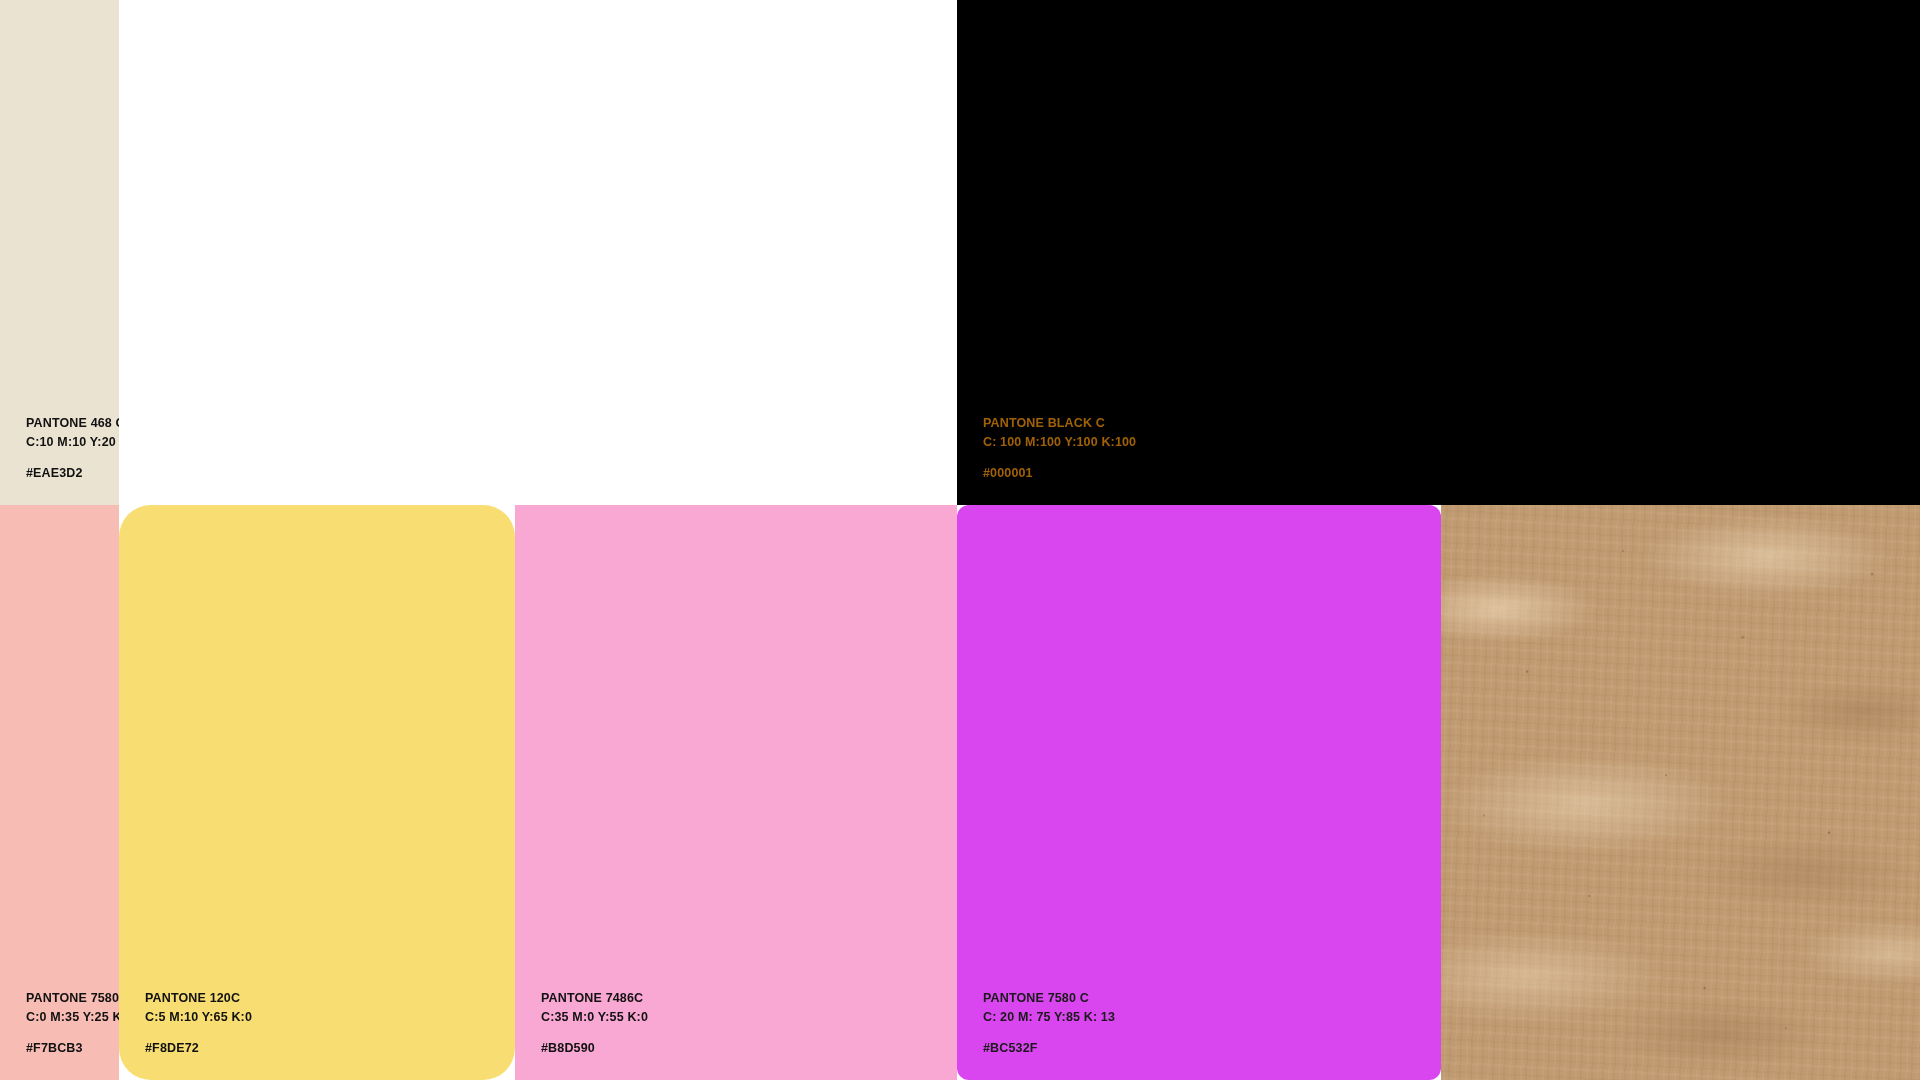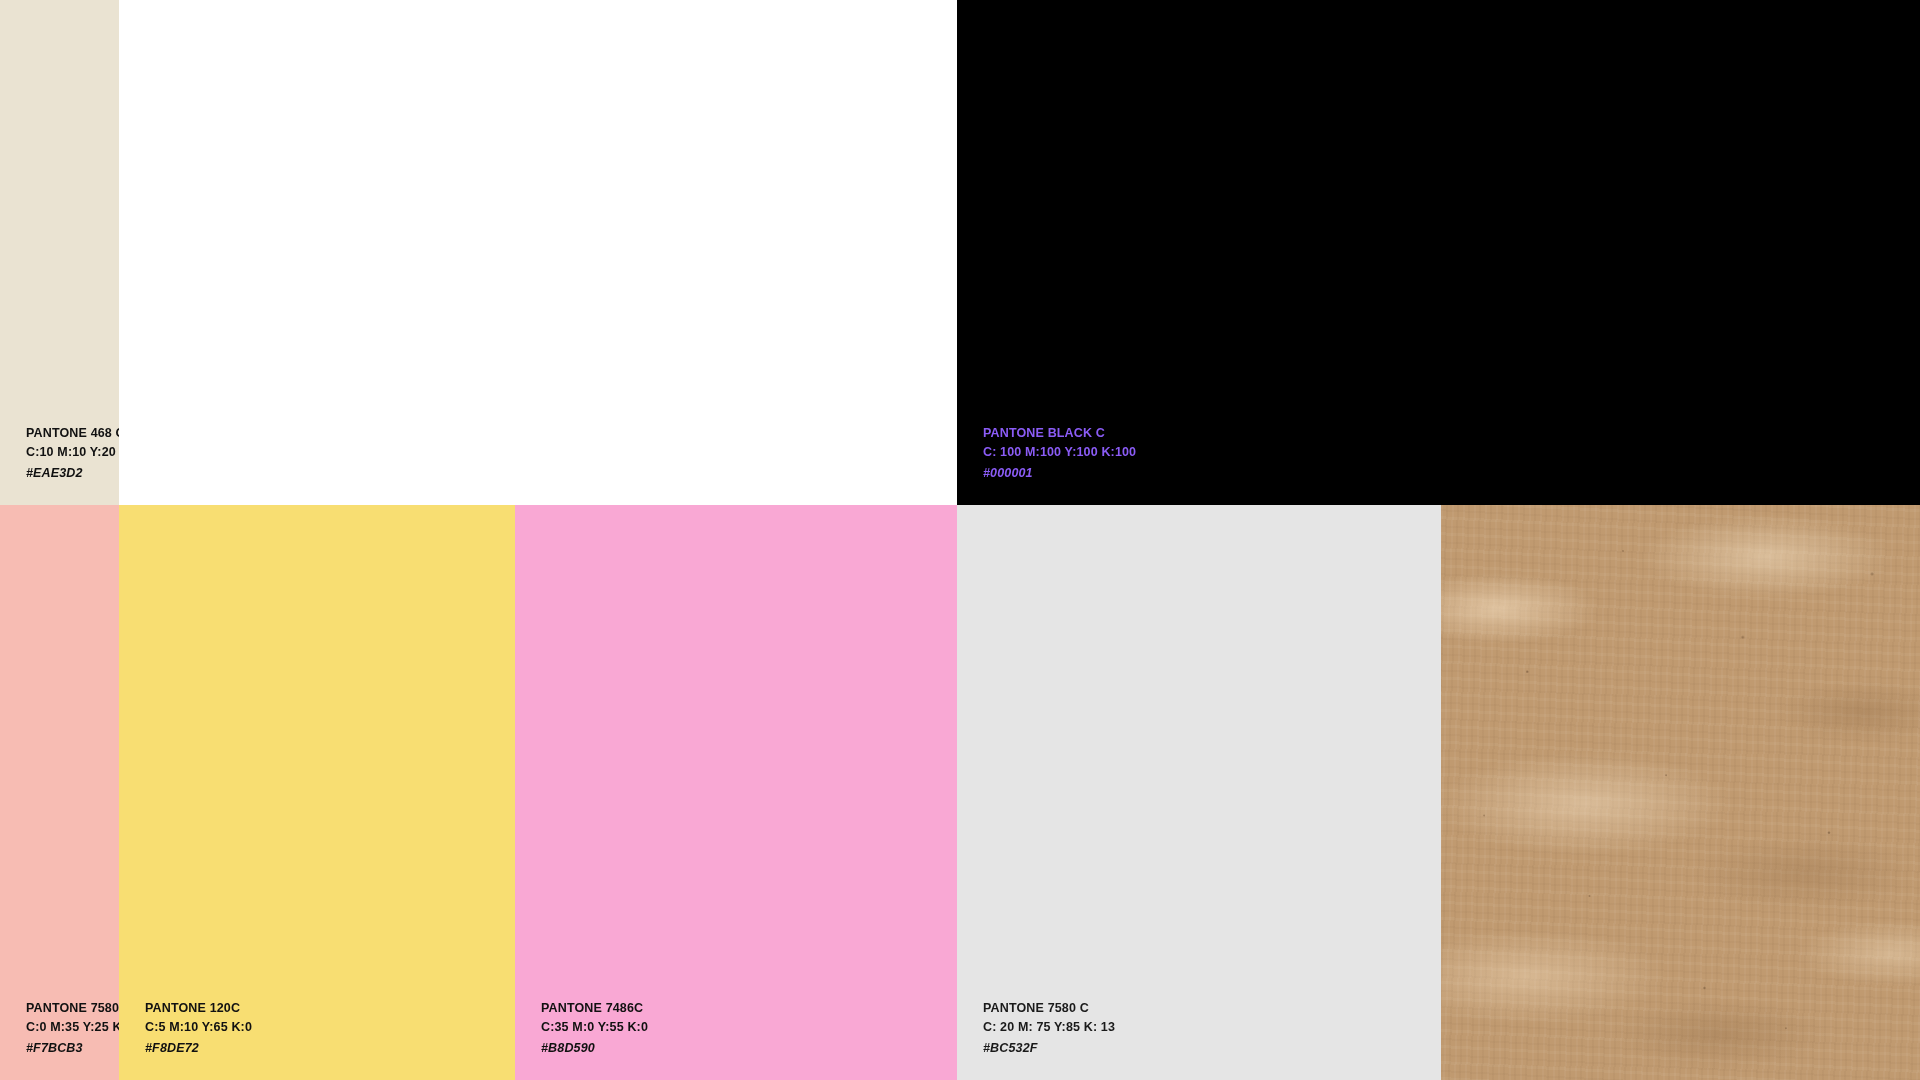--- a/index.html
+++ b/index.html
@@ -41,24 +41,24 @@
     position: absolute;
     left: 26px;
     bottom: 22px;
     font-size: 12.5px;
     line-height: 1.52;
     font-weight: bold;
     letter-spacing: 0.15px;
     white-space: nowrap;
     color: #111111;
   }
-  .swatch-label.on-dark { color: #8b5cf6; }
+  .swatch-label.on-dark { color: #a16207; }
 
   .swatch-label .line { display: block; }
-  .swatch-label .hex-line { margin-top: 2px; font-style: italic; }
+  .swatch-label .hex-line { margin-top: 12px; }
 
   
   .kraft-texture {
     position: absolute;
     inset: 0;
     background-color: #c09a70;
     background-image:
       radial-gradient(ellipse 140px 50px at 12% 18%, rgba(255,236,208,0.50), rgba(255,236,208,0) 72%),
       radial-gradient(ellipse 180px 60px at 68% 9%,  rgba(255,240,214,0.42), rgba(255,240,214,0) 70%),
       radial-gradient(ellipse 120px 44px at 88% 36%, rgba(150,112,74,0.34),  rgba(150,112,74,0) 72%),
@@ -124,37 +124,37 @@
   <div class="swatch-row bottom">
 
     <div class="swatch" style="width:119px; background:#F7BCB3;">
       <div class="swatch-label">
         <span class="line">PANTONE 7580 C 40%</span>
         <span class="line">C:0 M:35 Y:25 K:0</span>
         <span class="line hex-line">#F7BCB3</span>
       </div>
     </div>
 
-    <div class="swatch" style="width:396px; background:#F8DE72;">
+    <div class="swatch" style="width:396px; background:#F8DE72;border-radius:32px;">
       <div class="swatch-label">
         <span class="line">PANTONE 120C</span>
         <span class="line">C:5 M:10 Y:65 K:0</span>
         <span class="line hex-line">#F8DE72</span>
       </div>
     </div>
 
     <div class="swatch" style="width:442px; background:#f9a8d4;">
       <div class="swatch-label">
         <span class="line">PANTONE 7486C</span>
         <span class="line">C:35 M:0 Y:55 K:0</span>
         <span class="line hex-line">#B8D590</span>
       </div>
     </div>
 
-    <div class="swatch" style="width:484px; background:#e5e5e5;">
+    <div class="swatch" style="width:484px; background:#d946ef;border-radius:12px;">
       <div class="swatch-label" style="color:#1A1A1A;">
         <span class="line">PANTONE 7580 C</span>
         <span class="line">C: 20 M: 75 Y:85 K: 13</span>
         <span class="line hex-line">#BC532F</span>
       </div>
     </div>
 
     <div class="swatch" style="width:479px;">
       <div class="kraft-texture"></div>
       <div class="kraft-flecks"></div>

